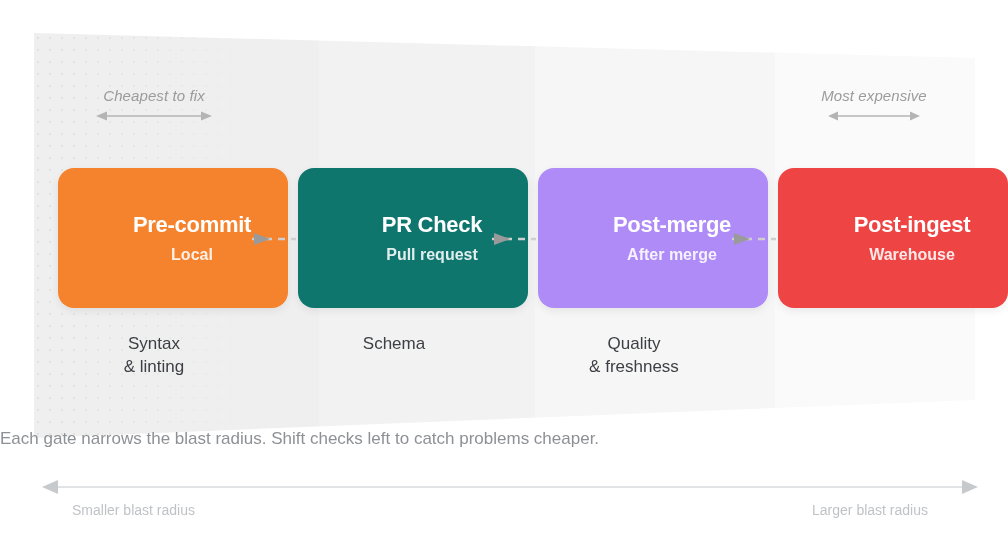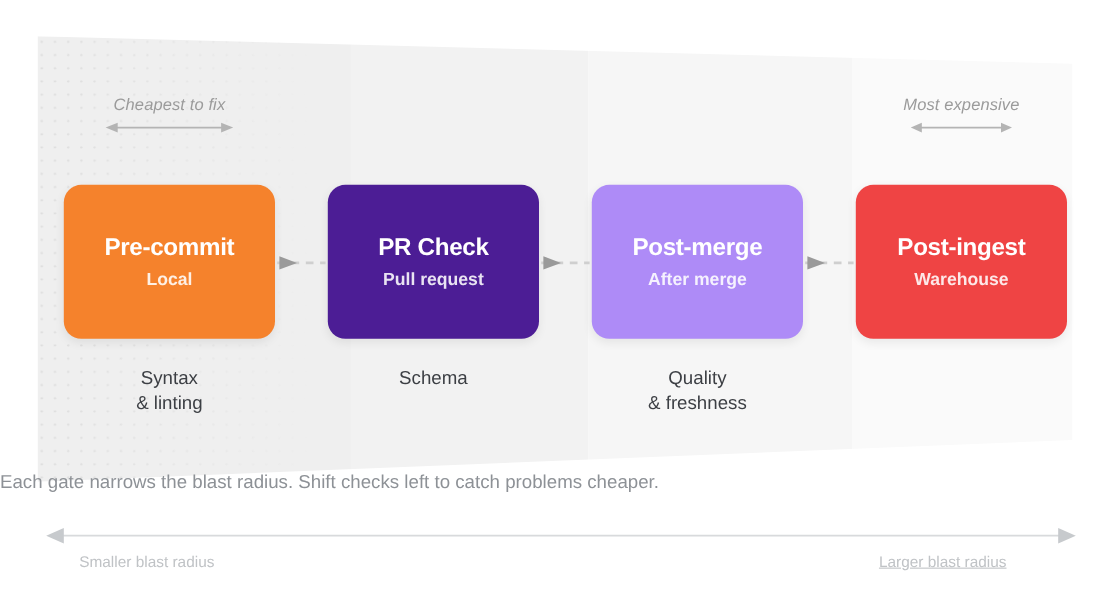--- a/index.html
+++ b/index.html
@@ -28,20 +28,21 @@
   #range-expensive{left:778px;top:88px;width:192px;}
 
   
   .card{
     position:absolute;
     width:192px;height:140px;
     border-radius:16px;
     display:flex;flex-direction:column;
     align-items:center;justify-content:center;
     box-shadow:0 3px 9px rgba(0,0,0,.07);
+    padding-left:38px;
   }
   .card .card-title{
     font-size:22px;font-weight:bold;color:#ffffff;
     letter-spacing:-.3px;line-height:1;margin-bottom:11px;white-space:nowrap;
   }
   .card .card-sub{
     font-size:16px;color:rgba(255,255,255,.88);
     line-height:1;white-space:nowrap;font-weight:700;
   }
   #card-0{left:58px;top:168px;}
@@ -71,21 +72,21 @@
     position:absolute;left:0;top:429px;width:1008px;
     font-size:17px;color:#8d9196;line-height:1.2;
   }
 
   
   #axis{position:absolute;left:40px;top:476px;width:940px;height:24px;}
   .axis-label{
     position:absolute;top:503px;font-size:14px;color:#c0c3c6;line-height:1;white-space:nowrap;
   }
   #axis-label-left{left:72px;}
-  #axis-label-right{right:49px;text-decoration:underline;}
+  #axis-label-right{right:36px;}
 </style>
 </head>
 <body>
 
 <div id="stage">
 
   <svg id="funnel-svg" viewBox="0 0 1008 543" xmlns="http://www.w3.org/2000/svg">
     <defs>
       <pattern id="dots" width="12" height="12" patternUnits="userSpaceOnUse">
         <circle cx="2" cy="2" r="1" fill="#d6d6d6"></circle>
@@ -126,21 +127,21 @@
       <line x1="9" y1="6" x2="87" y2="6" stroke="#b4b4b4" stroke-width="1.6"></line>
       <polygon points="2,6 12,1.5 12,10.5" fill="#b4b4b4"></polygon>
       <polygon points="94,6 84,1.5 84,10.5" fill="#b4b4b4"></polygon>
     </svg>
   </div>
 
   <div class="card" id="card-0" style="background:#F5822C;">
     <div class="card-title">Pre-commit</div>
     <div class="card-sub">Local</div>
   </div>
-  <div class="card" id="card-1" style="background:#4c1d95;">
+  <div class="card" id="card-1" style="background:#0f766e;">
     <div class="card-title">PR Check</div>
     <div class="card-sub">Pull request</div>
   </div>
   <div class="card" id="card-2" style="background:#AE8BF7;">
     <div class="card-title">Post-merge</div>
     <div class="card-sub">After merge</div>
   </div>
   <div class="card" id="card-3" style="background:#ef4444;">
     <div class="card-title">Post-ingest</div>
     <div class="card-sub">Warehouse</div>

